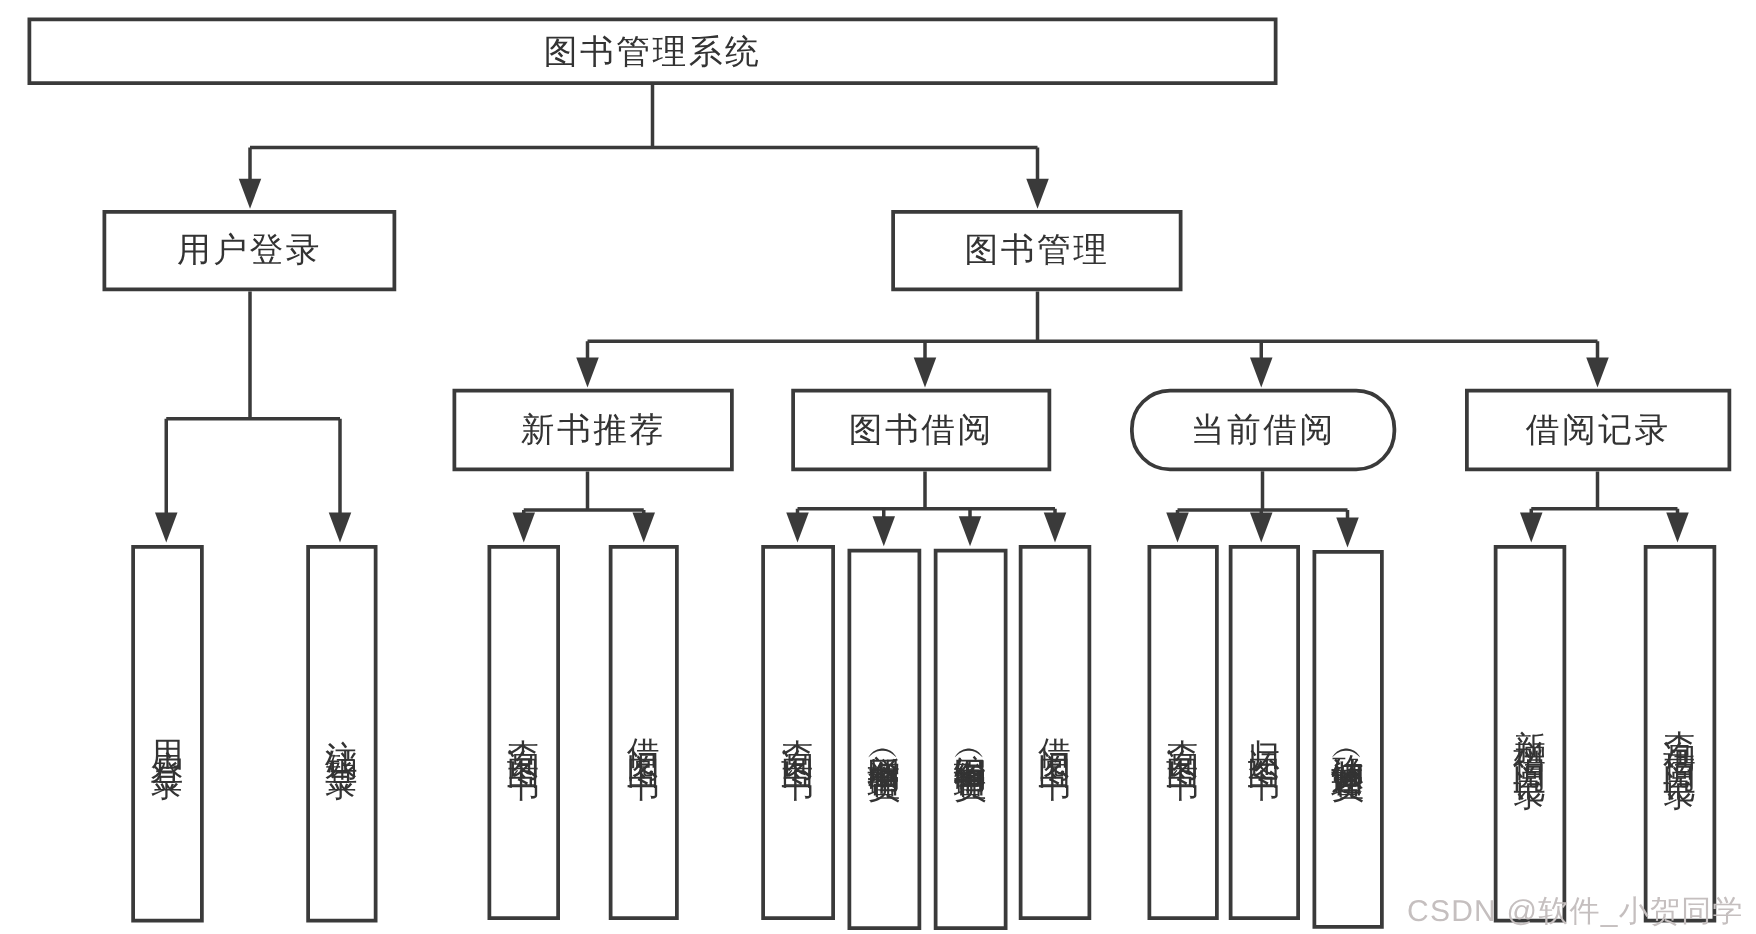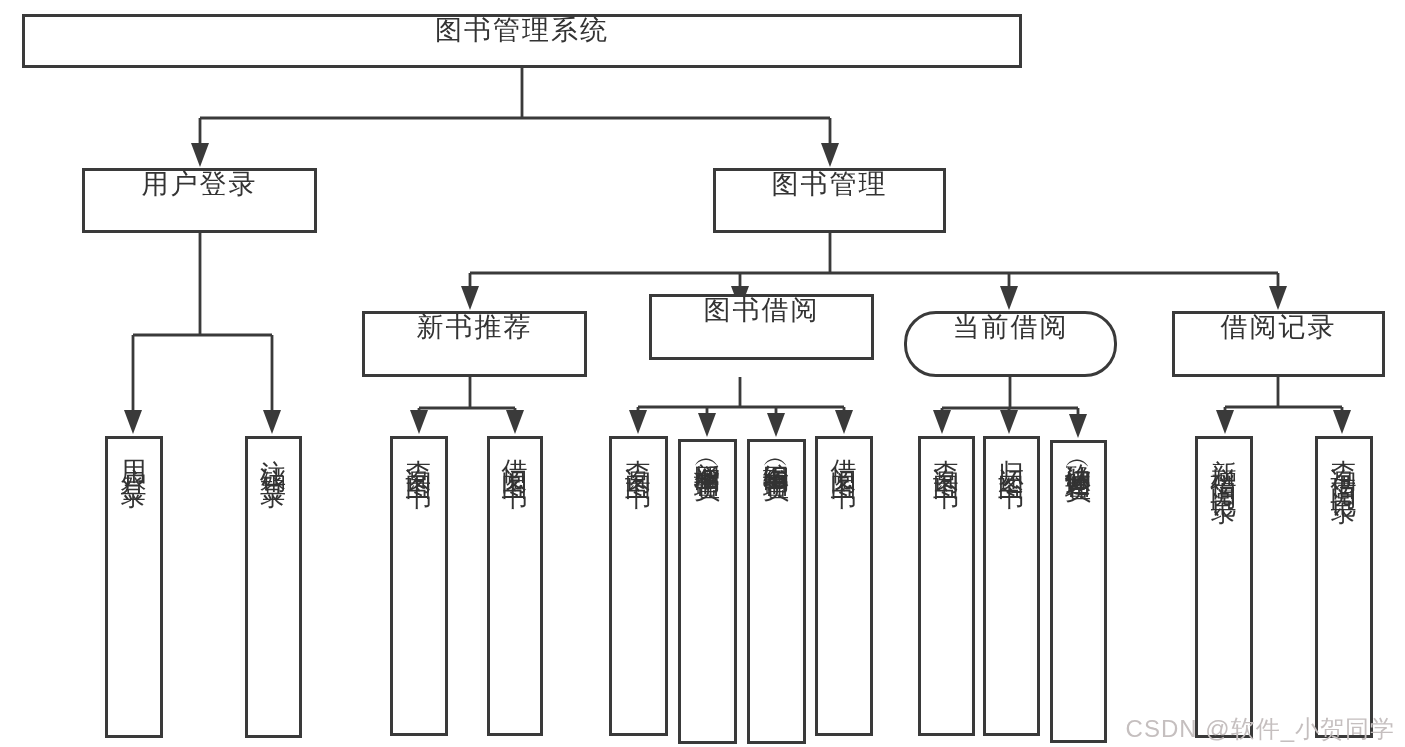--- a/index.html
+++ b/index.html
@@ -17,21 +17,21 @@
     overflow:hidden;
   }
   svg.wires{position:absolute;left:0;top:0;width:1405px;height:747px;}
   svg.wires .ln{stroke:var(--line);stroke-width:2.8;fill:none;}
   svg.wires .ah{fill:var(--line);stroke:none;}
   .node{
     position:absolute;
     box-sizing:border-box;
     background:#fff;
     border:3px solid var(--line);
-    display:flex;justify-content:center;
+    display:flex;align-items:center;justify-content:center;
     color:var(--text);
     z-index:2;
   }
   .node.h .lbl{
     font-size:27px;
     letter-spacing:2px;
     white-space:nowrap;
     line-height:1;
   }
   .node.v .lbl{
@@ -133,21 +133,21 @@
   <div class="node h" style="left:82px;top:168px;width:235px;height:65px;">
     <span class="lbl">用户登录</span>
   </div>
   <div class="node h" style="left:362px;top:311px;width:225px;height:66px;">
     <span class="lbl">新书推荐</span>
   </div>
 
   <div class="node h" style="left:713px;top:168px;width:233px;height:65px;">
     <span class="lbl">图书管理</span>
   </div>
-  <div class="node h" style="left:633px;top:294px;width:225px;height:66px;margin-left:16px;">
+  <div class="node h" style="left:633px;top:311px;width:208px;height:66px;">
     <span class="lbl">图书借阅</span>
   </div>
   <div class="node h" style="left:904px;top:311px;width:213px;height:66px;border-radius:32px;">
     <span class="lbl">当前借阅</span>
   </div>
   <div class="node h" style="left:1172px;top:311px;width:213px;height:66px;">
     <span class="lbl">借阅记录</span>
   </div>
 
   <div class="node v" style="left:105px;top:436px;width:58px;height:302px;">

